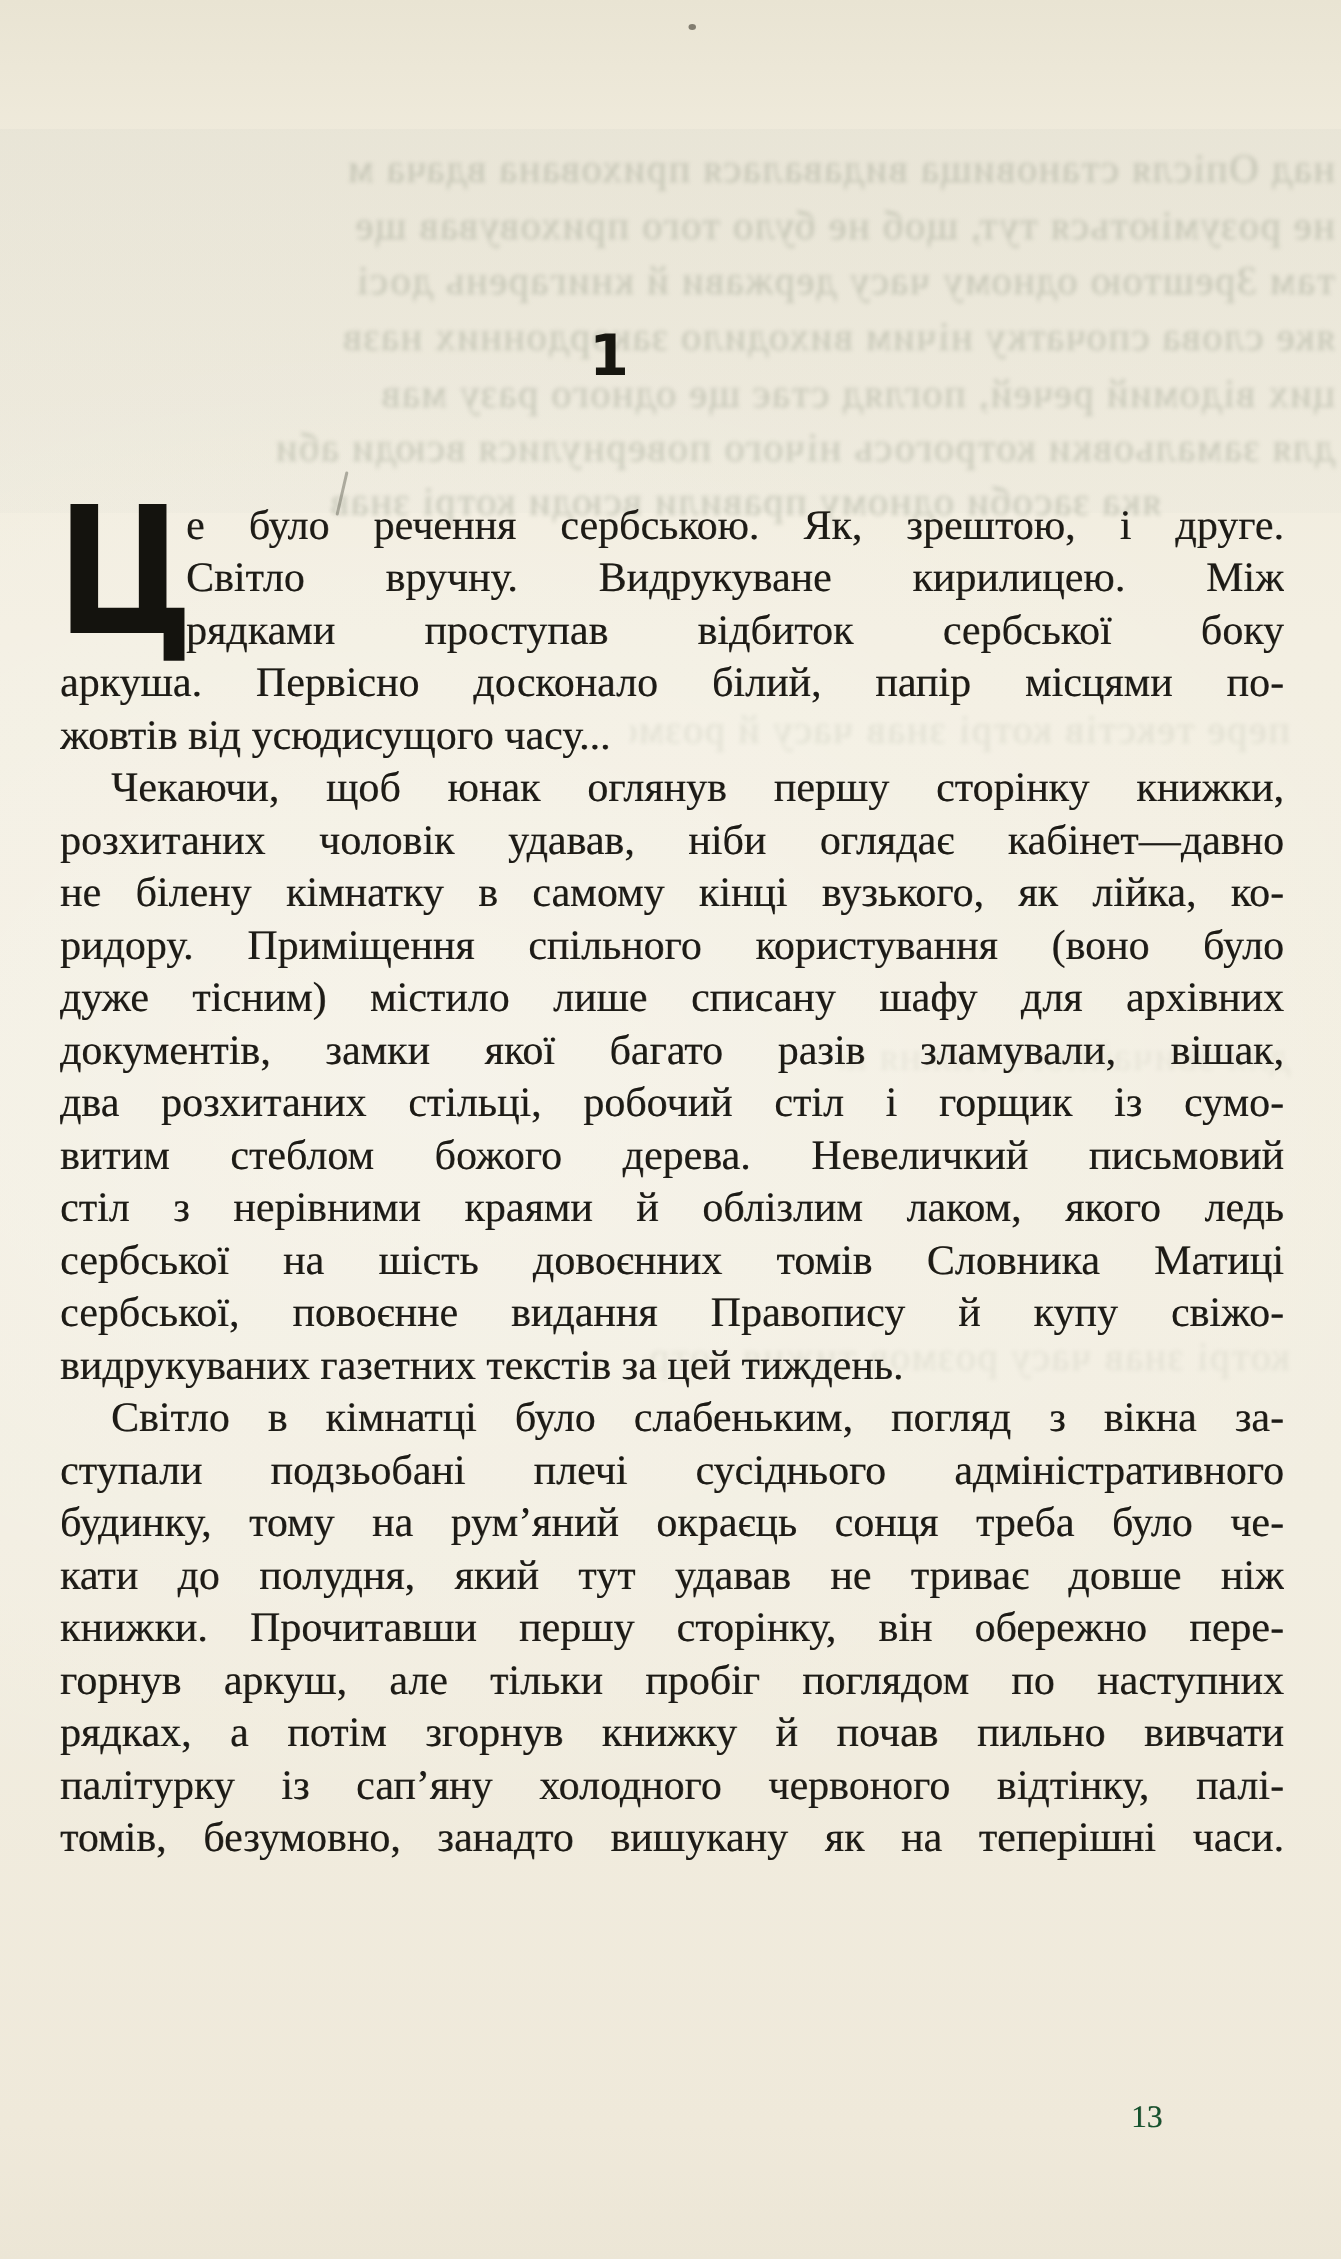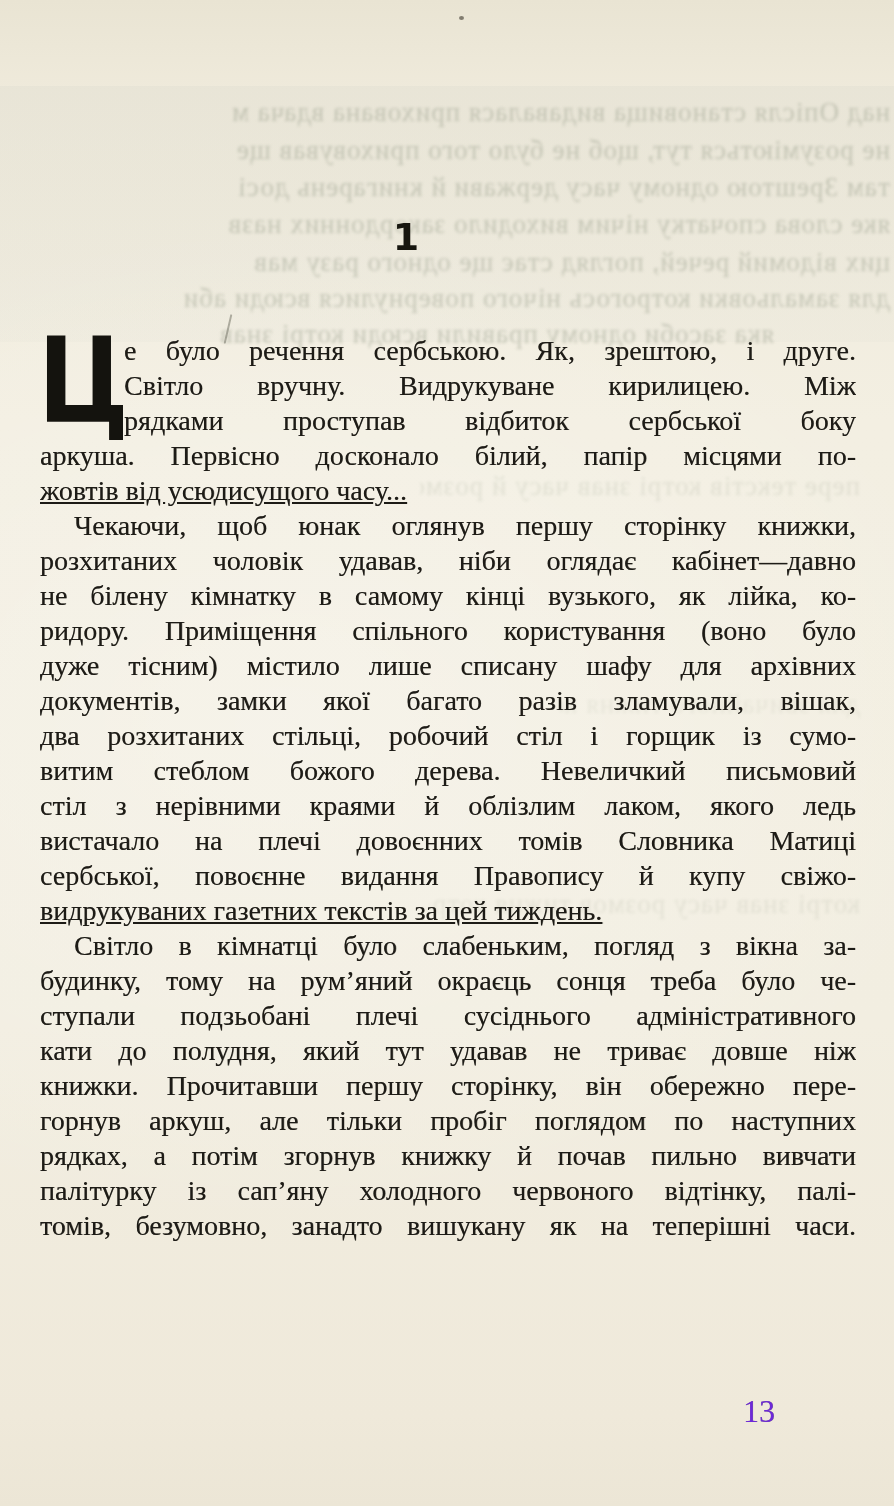--- a/index.html
+++ b/index.html
@@ -72,29 +72,29 @@
     text-shadow: 0.3px 0 0 rgba(25,24,18,0.55);   
   }
   .ln {
     height: 35px;
     overflow: hidden;
     text-align: justify;
     text-align-last: justify;
   }
   .ln.wrap { padding-left: 84px; }   
   .ln.ind  { text-indent: 34px; }    
-  .ln.noj  { text-align-last: left; text-decoration: underline; }
+  .ln.noj  { text-align-last: left; }
 
   .page-number {
     position: absolute;
     top: 1395px;
     right: 119px;
-    font-size: 32px;
+    font-size: 21px;
     line-height: 32px;
-    color: #6d28d9;
+    color: #14532d;
     text-shadow: 0.3px 0 0 rgba(25,24,18,0.5);
   }
 
   .speck {
     position: absolute;
     left: 459px; top: 16px;
     width: 5px; height: 4px;
     border-radius: 50%;
     background: #6e6a5d;
     opacity: 0.85;
@@ -140,27 +140,27 @@
 
   <div class="ln ind">Чекаючи, щоб юнак оглянув першу сторінку книжки,</div>
   <div class="ln">розхитаних чоловік удавав, ніби оглядає кабінет—давно</div>
   <div class="ln">не білену кімнатку в самому кінці вузького, як лійка, ко-</div>
   <div class="ln">ридору. Приміщення спільного користування (воно було</div>
   <div class="ln">дуже тісним) містило лише списану шафу для архівних</div>
   <div class="ln">документів, замки якої багато разів зламували, вішак,</div>
   <div class="ln">два розхитаних стільці, робочий стіл і горщик із сумо-</div>
   <div class="ln">витим стеблом божого дерева. Невеличкий письмовий</div>
   <div class="ln">стіл з нерівними краями й облізлим лаком, якого ледь</div>
-  <div class="ln">вистачало на плечі довоєнних томів Словника Матиці</div>
+  <div class="ln">сербської на шість довоєнних томів Словника Матиці</div>
   <div class="ln">сербської, повоєнне видання Правопису й купу свіжо-</div>
   <div class="ln noj">видрукуваних газетних текстів за цей тиждень.</div>
 
   <div class="ln ind">Світло в кімнатці було слабеньким, погляд з вікна за-</div>
+  <div class="ln">ступали подзьобані плечі сусіднього адміністративного</div>
   <div class="ln">будинку, тому на рум’яний окраєць сонця треба було че-</div>
-  <div class="ln">ступали подзьобані плечі сусіднього адміністративного</div>
   <div class="ln">кати до полудня, який тут удавав не триває довше ніж</div>
   <div class="ln">книжки. Прочитавши першу сторінку, він обережно пере-</div>
   <div class="ln">горнув аркуш, але тільки пробіг поглядом по наступних</div>
   <div class="ln">рядках, а потім згорнув книжку й почав пильно вивчати</div>
   <div class="ln">палітурку із сап’яну холодного червоного відтінку, палі-</div>
   <div class="ln">томів, безумовно, занадто вишукану як на теперішні часи.</div>
 </div>
 
 <div class="page-number">13</div>
 

